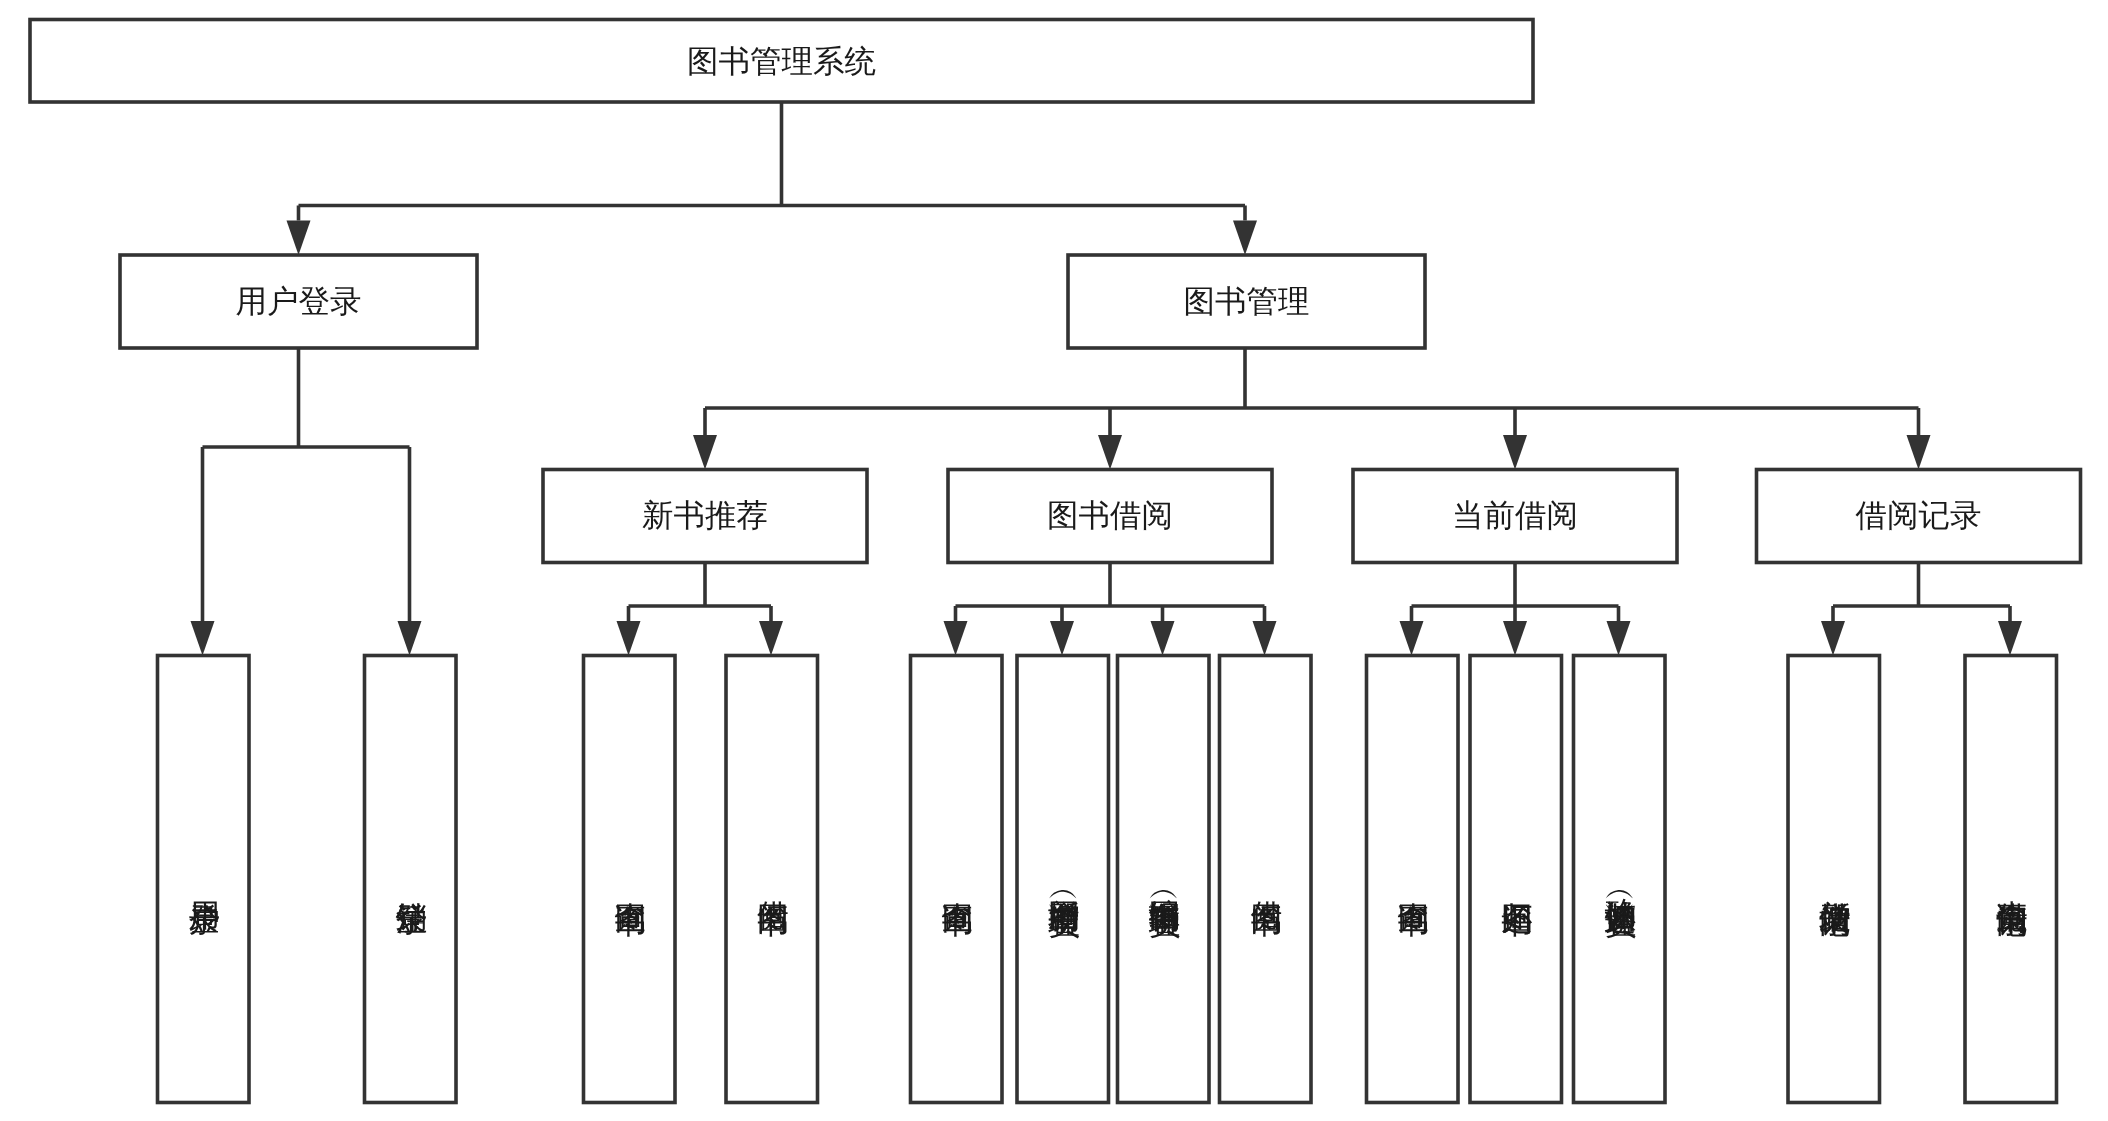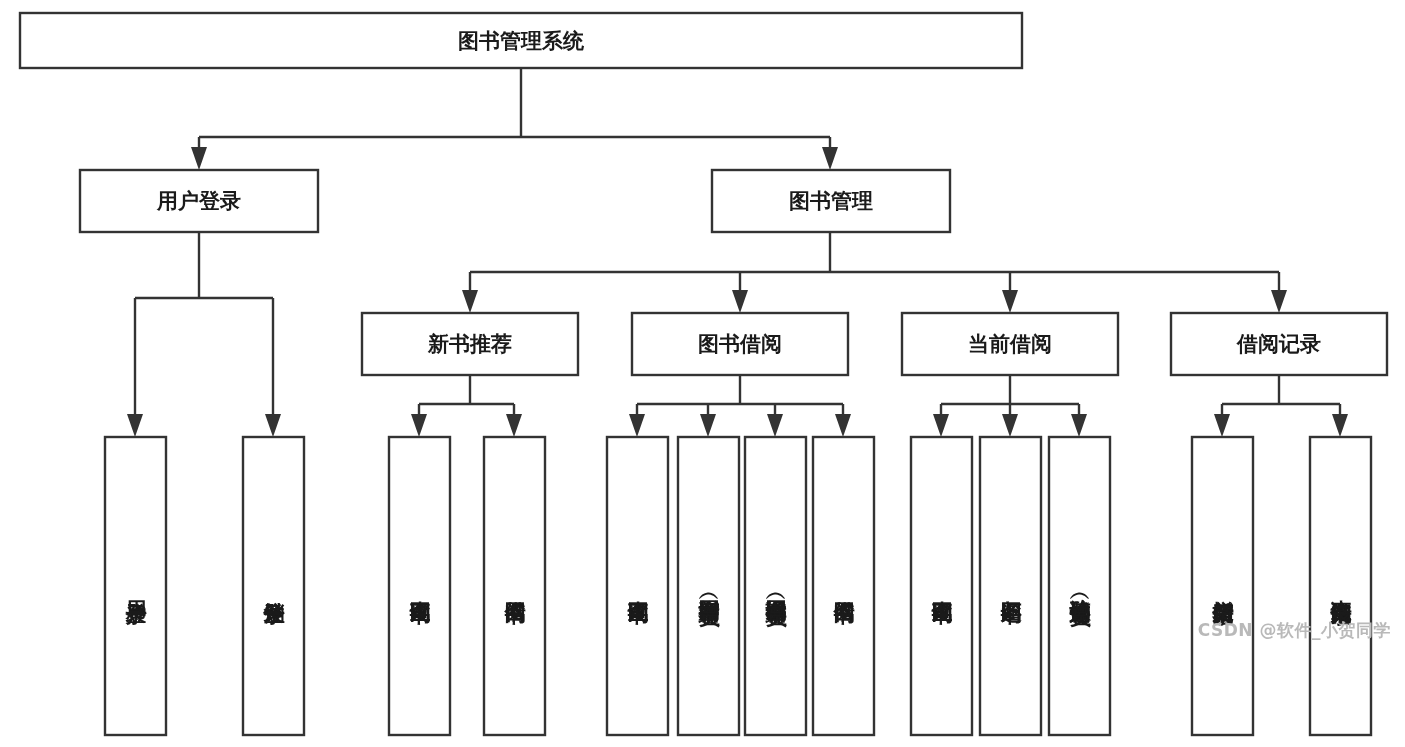--- a/index.html
+++ b/index.html
@@ -11,21 +11,20 @@
     width: 1405px;
     height: 747px;
     font-family: "DejaVu Sans", "Liberation Sans", sans-serif;
     overflow: hidden;
   }
   #diagram-root {
     position: relative;
     width: 1405px;
     height: 648px;
     background: #ffffff;
-    font-weight: bold;
   }
   svg.diagram-svg {
     position: absolute;
     left: 0;
     top: 0;
     width: 1405px;
     height: 747px;
   }
   .node-box {
     fill: #ffffff;
@@ -205,15 +204,14 @@
   <div class="leaf-label" style="left:745px; top:437px; width:61px; height:298px;">编辑图书（管理员）</div>
   <div class="leaf-label" style="left:813px; top:437px; width:61px; height:298px;">借阅图书</div>
 
   <div class="leaf-label" style="left:911px; top:437px; width:61px; height:298px;">查询图书</div>
   <div class="leaf-label" style="left:980px; top:437px; width:61px; height:298px;">归还图书</div>
   <div class="leaf-label" style="left:1049px; top:437px; width:61px; height:298px;">确认归还（管理员）</div>
 
   <div class="leaf-label" style="left:1192px; top:437px; width:61px; height:298px;">新增借阅记录</div>
   <div class="leaf-label" style="left:1310px; top:437px; width:61px; height:298px;">查询借阅记录</div>
 
-  <div class="watermark">CSDN @软件_小贺同学</div>
 
 </div>
 
 </body></html>

